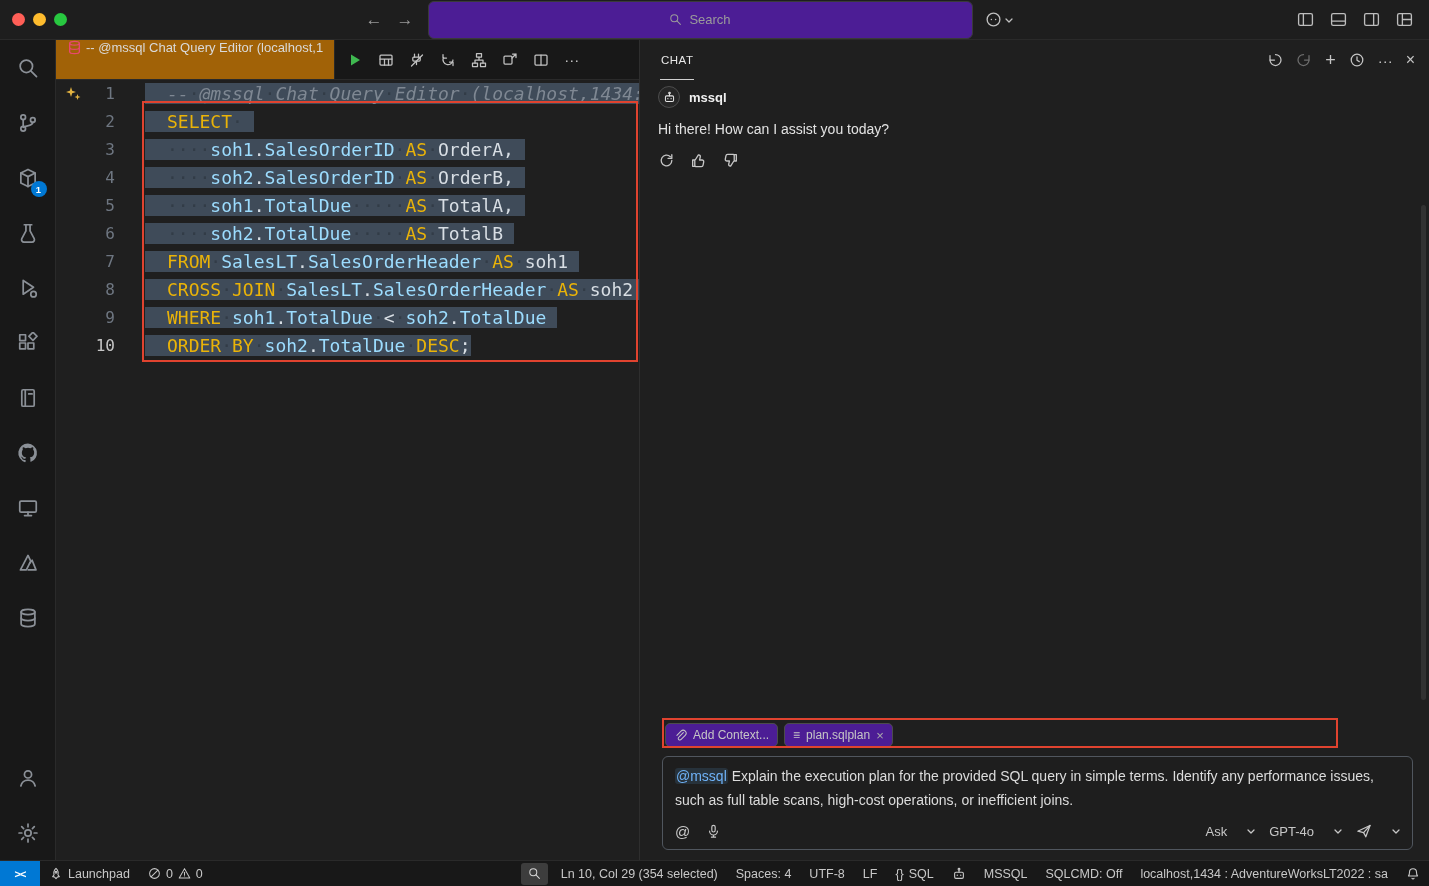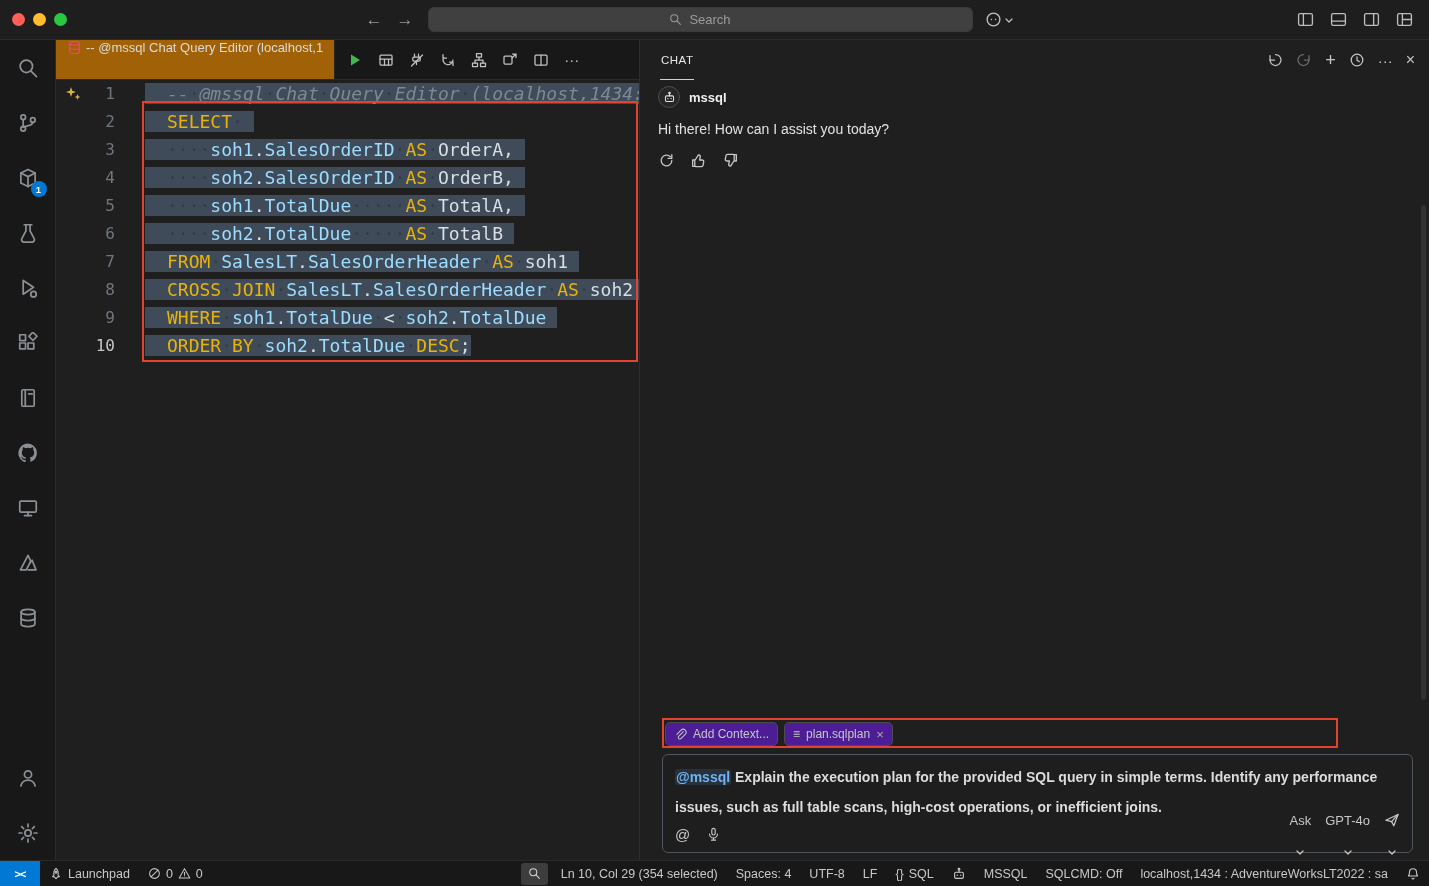--- a/index.html
+++ b/index.html
@@ -12,21 +12,21 @@
   .ic { stroke:currentColor; fill:none; stroke-width:1.25; stroke-linecap:round; stroke-linejoin:round; }
 
   
   .titlebar { flex:0 0 40px; background:#1e1e1e; border-bottom:1px solid #2a2a2a;
               display:flex; align-items:center; }
   .traffic { display:flex; gap:8px; padding:0 14px 0 12px; }
   .tl { width:13px; height:13px; border-radius:50%; }
   .tl.r { background:#ff5f57; } .tl.y { background:#febc2e; } .tl.g { background:#28c840; }
   .tb-spacer { flex:1; }
   .nav-arrows { display:flex; gap:14px; color:#9a9a9a; font-size:17px; margin-right:14px; }
-  .searchbox { width:545px; height:25px; background:#404040; border:1px solid #3a3a3a; border-radius:6px;
+  .searchbox { width:545px; height:38px; background:#4c1d95; border:1px solid #3a3a3a; border-radius:6px;
                display:flex; align-items:center; justify-content:center; gap:7px; color:#9b9b9b; font-size:13px; }
   .copilot-btn { display:flex; align-items:center; gap:3px; color:#c0c0c0; margin-left:12px; }
   .tb-icons { display:flex; gap:16px; padding-right:16px; color:#bdbdbd; align-items:center; }
 
   
   .main { flex:1; display:flex; min-height:0; }
 
   
   .activitybar { width:56px; background:#181818; border-right:1px solid #2a2a2a;
                  display:flex; flex-direction:column; align-items:center; }
@@ -88,26 +88,26 @@
   .chat-footer { flex:0 0 142px; height:142px; padding:4px 16px 10px 22px; display:flex; flex-direction:column; }
   .ctx-row { display:flex; gap:6px; align-items:center; height:26px; margin-left:3px; }
   .chip { display:flex; align-items:center; gap:6px; border:1px solid #4c4c4c; border-radius:5px;
           padding:0 8px; height:24px; font-size:12px; color:#c6c6c6; background:#4c1d95; white-space:nowrap; }
   .chip .dim { color:#8d8d8d; }
   .chip .chip-close { color:#ababab; font-size:13px; }
   .db-icon { color:#e8486e; }
 
   .input-box { margin-top:8px; flex:1; border:1px solid #50565e; border-radius:6px; background:#1e1e1e;
                padding:7px 12px 6px; display:flex; flex-direction:column; }
-  .input-text { flex:1; font-size:14px; line-height:30px; color:#dcdcdc;font-weight:bold; }
+  .input-text { flex:1; font-size:14px; line-height:24px; color:#dcdcdc; }
   .mention { color:#6fb2f7; background:rgba(86,156,214,.16); border-radius:3px; padding:0 1px; }
   .input-toolbar { display:flex; align-items:center; gap:16px; color:#c7c7c7; font-size:13px; height:24px; }
   .at-glyph { font-size:15px; }
   .right-controls { margin-left:auto; display:flex; align-items:center; gap:14px; }
-  .dd { display:flex; align-items:center; gap:20px;flex-direction:column; }
+  .dd { display:flex; align-items:center; gap:20px; }
 
   
   .statusbar { flex:0 0 26px; height:26px; background:#181818; border-top:1px solid #2a2a2a;
                display:flex; align-items:center; font-size:12.5px; color:#c8c8c8; }
   .remote { width:40px; height:100%; background:#0078d4; color:#fff; display:flex;
             align-items:center; justify-content:center; font-size:11px; font-weight:bold; letter-spacing:-1px; }
   .sb-item { display:flex; align-items:center; gap:5px; padding:0 9px; height:100%; white-space:nowrap; }
   .sb-right { margin-left:auto; display:flex; align-items:center; height:100%; }
   .zoombox { background:#3d3d3d; border-radius:3px; width:27px; height:22px; display:flex;
              align-items:center; justify-content:center; margin-right:4px; color:#d6d6d6; }

